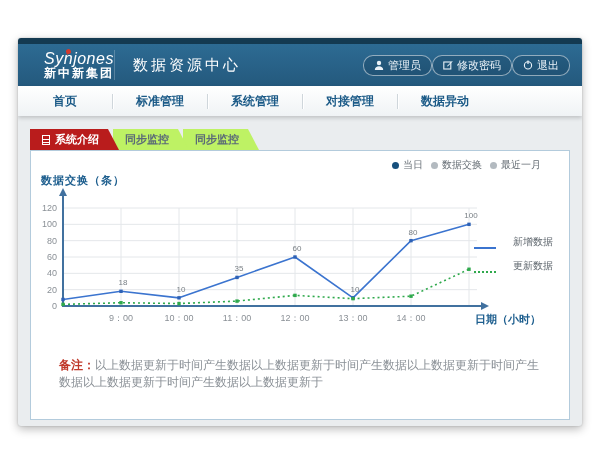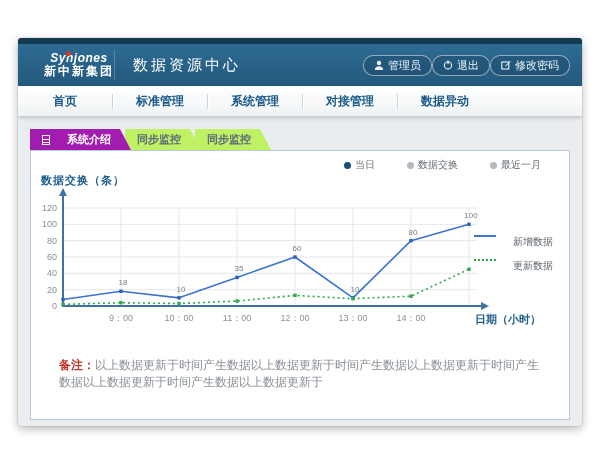--- a/index.html
+++ b/index.html
@@ -7,21 +7,21 @@
     font-family:"Liberation Sans","DejaVu Sans",sans-serif; }
   .app-window { position:absolute; left:18px; top:38px; width:564px; height:388px;
     background:#eaedef; border-radius:3px; overflow:hidden;
     box-shadow:0 3px 10px rgba(0,0,0,.28), 0 0 2px rgba(0,0,0,.2); }
 
   
   .top-strip { height:6px; background:#143a51; }
   .header { height:42px; background:linear-gradient(#2d6b93,#24597d);
     display:flex; align-items:center; padding:0 12px; }
   .logo { color:#fff; text-align:center; margin-left:14px; position:relative; line-height:1.1; }
-  .logo-en { font-size:12px; font-weight:bold; font-style:italic; letter-spacing:.5px; display:block; }
+  .logo-en { font-size:16px; font-weight:normal; font-style:italic; letter-spacing:.5px; display:block; }
   .logo-dot { position:absolute; left:22px; top:-1px; width:5px; height:5px;
     background:#d43a2f; border-radius:50% 50% 50% 0; transform:rotate(-20deg); }
   .logo-cn { font-size:12px; font-weight:bold; letter-spacing:2px; display:block; }
   .app-title { color:#fff; font-size:15px; letter-spacing:3px; 
     padding-left:18px; border-left:1px solid rgba(255,255,255,.22); line-height:30px; }
   .header-actions { margin-left:auto; display:flex; align-items:center; }
   .hbtn { display:flex; align-items:center; gap:4px; color:#eaf2f8; font-size:11px;
     padding:2px 10px; border:1px solid rgba(255,255,255,.5); border-radius:10px;
     background:rgba(10,40,60,.18); cursor:pointer; white-space:nowrap; }
   .hbtn svg { display:block; }
@@ -34,45 +34,45 @@
     font-weight:bold; cursor:pointer; }
   .nav-sep { width:1px; height:15px; background:#cfd6db;
     box-shadow:1px 0 0 #ffffff; }
 
   
   .content { position:absolute; left:12px; right:12px; top:90px; }
   .tabs { display:flex; align-items:flex-end; height:22px; }
   .tab { height:21px; line-height:21px; font-size:11px; font-weight:bold;
     padding:0 20px 0 12px; clip-path:polygon(0 0,calc(100% - 11px) 0,100% 100%,0 100%);
     cursor:pointer; white-space:nowrap; }
-  .tab.active { background:#a21caf; color:#ffffff; z-index:3; position:relative;
-    display:flex; align-items:center; gap:17px; }
+  .tab.active { background:#b91c1c; color:#ffffff; z-index:3; position:relative;
+    display:flex; align-items:center; gap:5px; }
   .tab.inactive { background:#bef264; color:#5b6b77; margin-left:-6px; position:relative; }
   .tab.inactive.t2 { z-index:2; }
   .tab.inactive.t3 { z-index:1; }
   .doc-icon { width:8px; height:10px; border:1px solid #ffffff; display:inline-block;
     background:repeating-linear-gradient(to bottom, transparent 0 2px, #ffffff 2px 3px);
     background-size:6px 100%; background-position:0 1px; background-repeat:no-repeat; }
 
   
   .panel { position:relative; background:#ffffff; border:1px solid #b3cbdc;
     height:270px; width:540px; }
 
-  .range-group { position:absolute; top:7px; right:28px; display:flex; gap:32px;
+  .range-group { position:absolute; top:7px; right:28px; display:flex; gap:8px;
     font-size:10px; color:#666e75; align-items:center; }
   .range-item { display:flex; align-items:center; gap:4px; cursor:pointer; }
   .radio-dot { width:7px; height:7px; border-radius:50%; background:#b3bac0; display:inline-block; }
 
   .y-title { position:absolute; left:10px; top:22px; color:#1d5e8e; font-size:11px;
     font-weight:bold; letter-spacing:1px; }
   .chart-svg { position:absolute; left:0; top:0; }
 
   .series-legend { position:absolute; right:16px; top:84px; font-size:10px;
     color:#5f676e; display:flex; flex-direction:column; gap:10px; }
-  .legend-row { display:flex; align-items:flex-start; gap:17px; }
+  .legend-row { display:flex; align-items:flex-end; gap:17px; }
   .legend-line { width:22px; height:0; border-top:2px solid #3b74cf; }
   .legend-line.dotted { border-top:2px dotted #2fa94c; }
 
   .footnote { position:absolute; left:28px; top:206px; font-size:12px; color:#8a9096;
     width:490px; line-height:1.4; }
   .footnote .fn-label { color:#c0392b; font-weight:bold; }
 </style>
 </head>
 <body>
 
@@ -89,31 +89,31 @@
     <div class="header-actions">
       <div class="hbtn">
         <svg width="10" height="11" viewBox="0 0 10 11">
           <circle cx="5" cy="3" r="2.2" fill="#eaf2f8"></circle>
           <path d="M0.8 10 C0.8 7.4 2.7 6.2 5 6.2 C7.3 6.2 9.2 7.4 9.2 10 Z" fill="#eaf2f8"></path>
         </svg>
         <span>管理员</span>
       </div>
       <div class="hbtn">
         <svg width="10" height="10" viewBox="0 0 10 10">
+          <rect x="0.8" y="2" width="7" height="7" fill="none" stroke="#eaf2f8" stroke-width="1.1"></rect>
+          <path d="M4 6 L9 1 L9.6 1.6 L4.8 6.6 Z" fill="#eaf2f8"></path>
+        </svg>
+        <span>修改密码</span>
+      </div>
+      <div class="hbtn">
+        <svg width="10" height="10" viewBox="0 0 10 10">
           <circle cx="5" cy="5.4" r="3.6" fill="none" stroke="#eaf2f8" stroke-width="1.1"></circle>
           <line x1="5" y1="0.4" x2="5" y2="4" stroke="#eaf2f8" stroke-width="1.3"></line>
         </svg>
         <span>退出</span>
-      </div>
-      <div class="hbtn">
-        <svg width="10" height="10" viewBox="0 0 10 10">
-          <rect x="0.8" y="2" width="7" height="7" fill="none" stroke="#eaf2f8" stroke-width="1.1"></rect>
-          <path d="M4 6 L9 1 L9.6 1.6 L4.8 6.6 Z" fill="#eaf2f8"></path>
-        </svg>
-        <span>修改密码</span>
       </div>
     </div>
   </div>
 
   <div class="nav">
     <div class="nav-item">首页</div>
     <div class="nav-sep"></div>
     <div class="nav-item">标准管理</div>
     <div class="nav-sep"></div>
     <div class="nav-item">系统管理</div>

